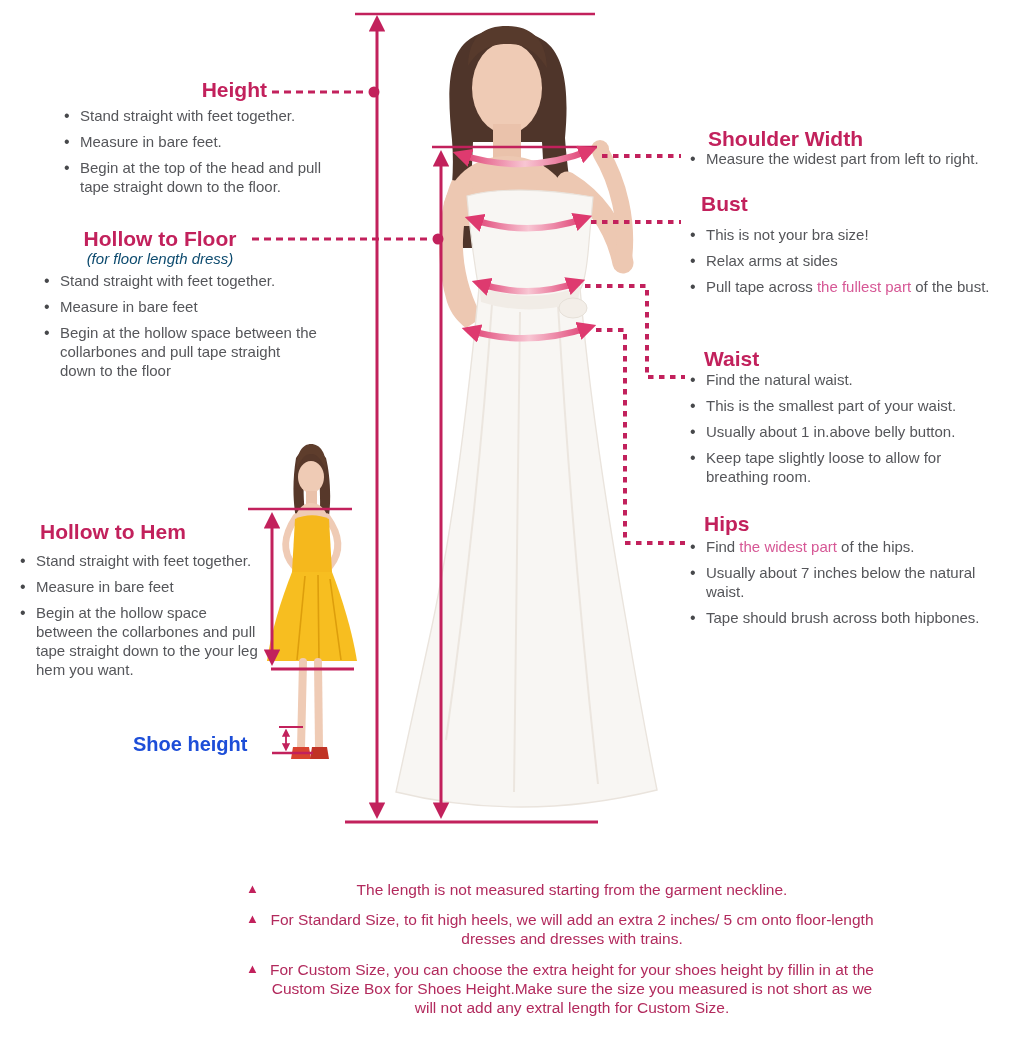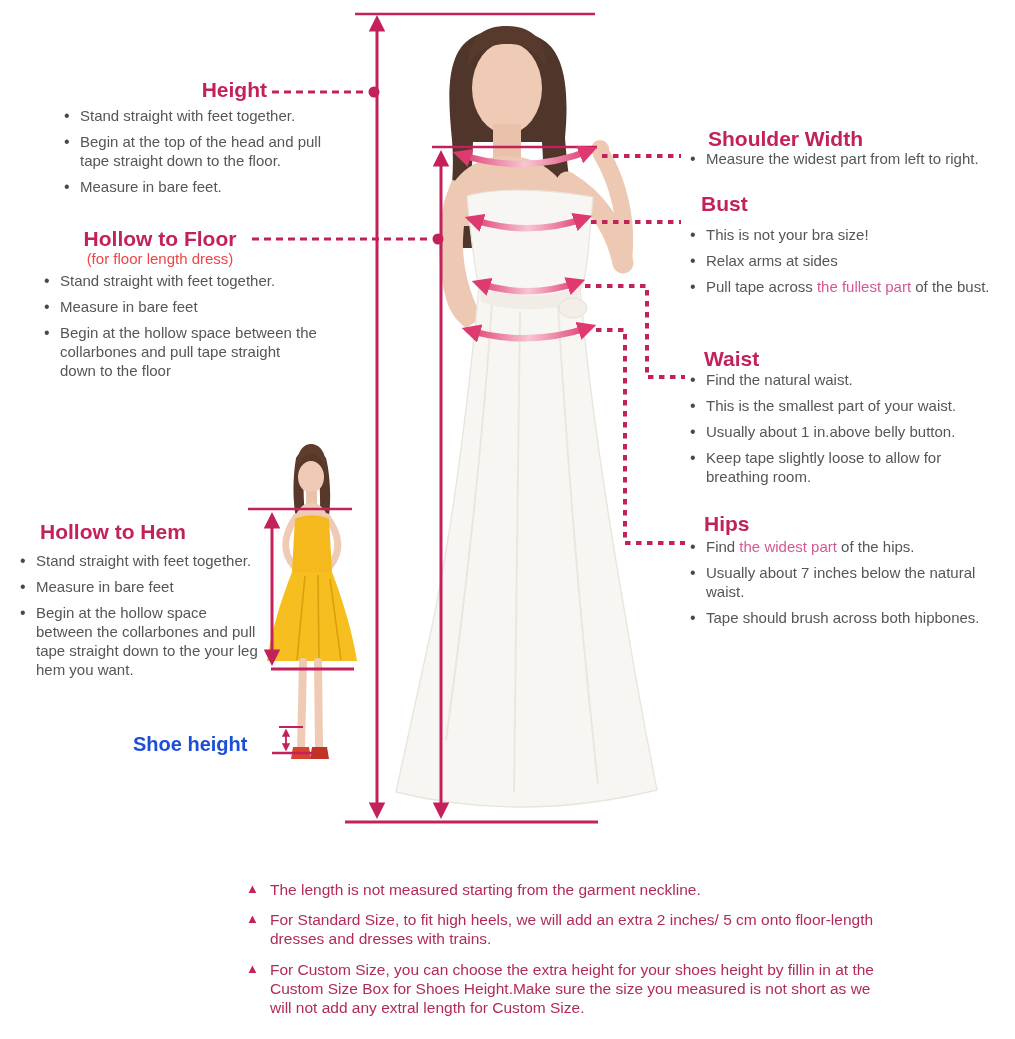--- a/index.html
+++ b/index.html
@@ -5,28 +5,28 @@
   html,body{margin:0;padding:0;background:#ffffff;}
   .canvas{
     position:relative;width:1015px;height:1039px;background:#ffffff;overflow:hidden;
     font-family:"Liberation Sans", sans-serif;color:#55565A;
   }
   .abs{position:absolute;}
   svg{display:block;}
   .sec-title{
     color:#C2215C;font-weight:bold;font-size:21px;line-height:1.05;white-space:nowrap;
   }
-  .sec-subtitle{color:#ef4444;font-size:15px;line-height:1.1;}
+  .sec-subtitle{color:#0c4a6e;font-size:15px;line-height:1.1;font-style:italic;}
   .bullets{list-style:none;margin:0;padding:0;font-size:15px;line-height:1.27;color:#55565A;}
   .bullets li{position:relative;padding-left:18px;margin-bottom:7px;}
   .bullets li:before{content:"\2022";position:absolute;left:2px;top:0;color:#47484B;font-size:16px;}
   .hl{color:#D65795;text-align:right;}
   .right-align{text-align:right;}
   .center{text-align:center;}
-  .notes{list-style:none;margin:0;padding:0;font-size:15.5px;line-height:1.24;color:#B22A5D;}
+  .notes{list-style:none;margin:0;padding:0;font-size:15.5px;line-height:1.24;color:#B22A5D;text-align:center;}
   .notes li{position:relative;padding-left:24px;margin-bottom:11px;}
   .notes li:before{content:"\25B2";position:absolute;left:0;top:1px;color:#C2215C;font-size:13px;}
   .shoe-title{color:#1d4ed8;font-weight:bold;font-size:20px;white-space:nowrap;}
 </style>
 </head>
 <body>
 
 <div class="canvas">
 
   <svg class="abs" style="left:0;top:0;" width="1015" height="1039" viewBox="0 0 1015 1039">
@@ -114,22 +114,22 @@
       <path d="M272,753 H313" stroke-width="2.6"></path>
       <path d="M286,731 V749" stroke-width="1.8" marker-start="url(#ahSmall)" marker-end="url(#ahSmall)"></path>
     </g>
   </svg>
 
   <div class="abs right-align" style="left:85px;top:79px;width:182px;">
     <span class="sec-title">Height</span>
   </div>
   <ul class="bullets abs" style="left:62px;top:106px;width:260px;">
     <li><span>Stand straight with feet together.</span></li>
+    <li><span>Measure in bare feet.</span></li>
     <li><span>Begin at the top of the head and pull tape straight down to the floor.</span></li>
-    <li><span>Measure in bare feet.</span></li>
   </ul>
 
   <div class="abs center" style="left:60px;top:228px;width:200px;text-align:center;">
     <span class="sec-title">Hollow to Floor</span><br>
     <span class="sec-subtitle">(for floor length dress)</span>
   </div>
   <ul class="bullets abs" style="left:42px;top:271px;width:276px;">
     <li><span>Stand straight with feet together.</span></li>
     <li><span>Measure in bare feet</span></li>
     <li><span>Begin at the hollow space between the collarbones and pull tape straight down to the floor</span></li>

